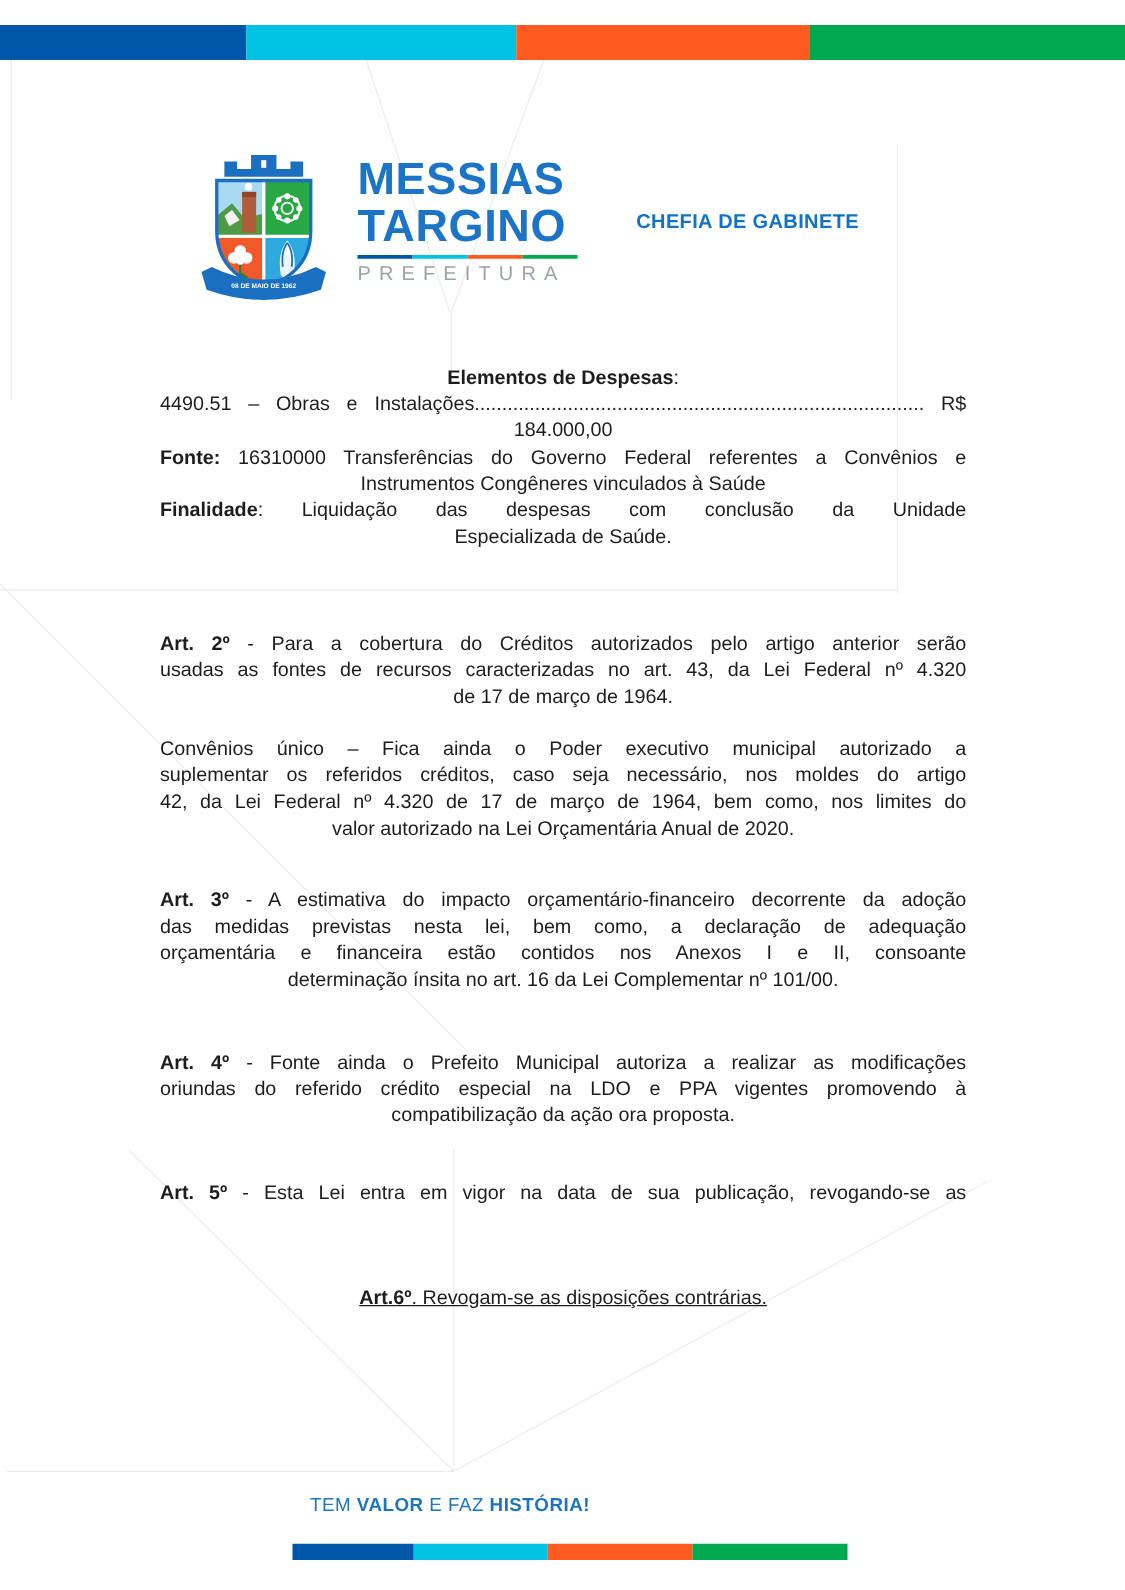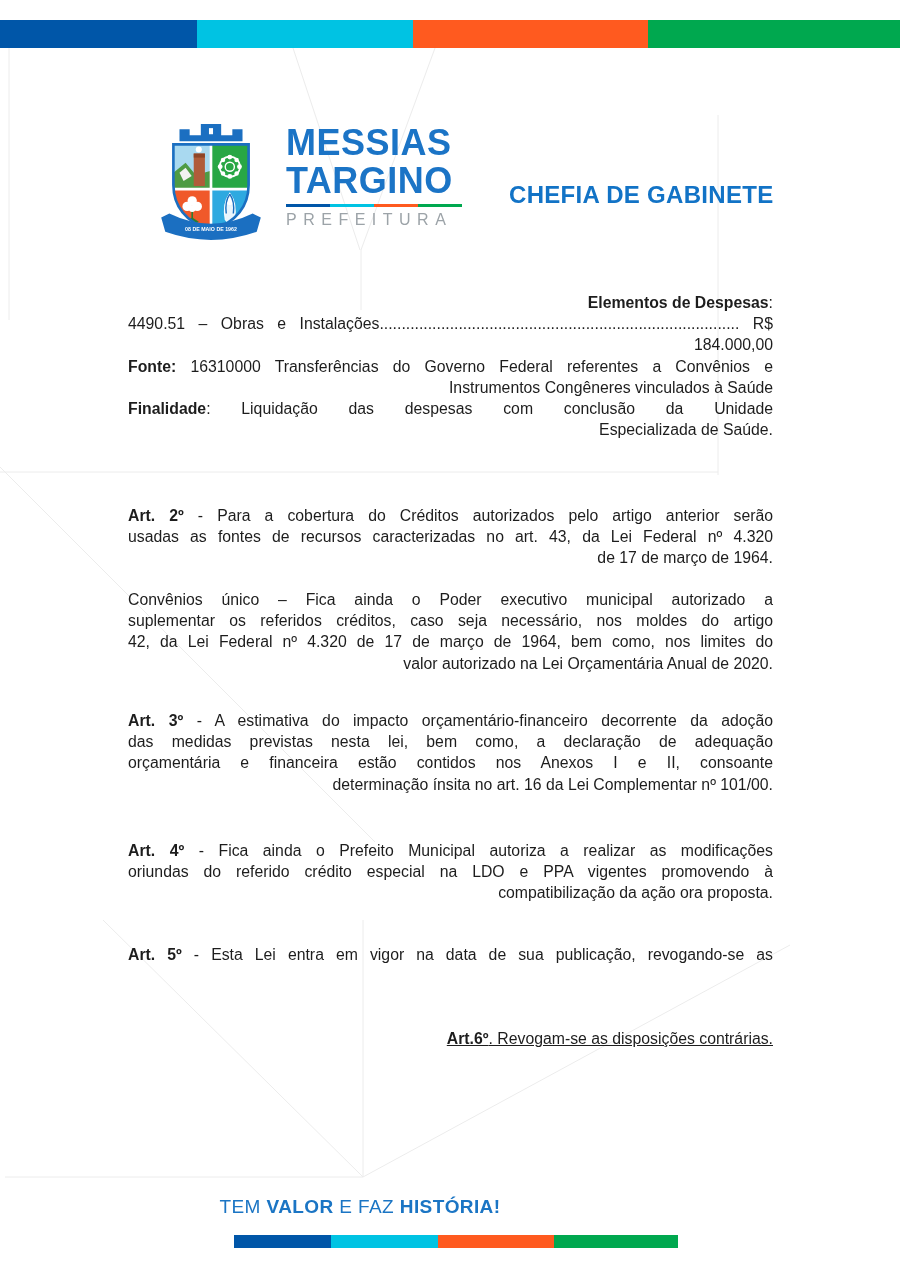--- a/index.html
+++ b/index.html
@@ -16,35 +16,35 @@
   #watermark{position:absolute;left:0;top:0;width:900px;height:1272px;pointer-events:none;}
   #watermark line{stroke:#ececec;stroke-width:1;}
   
   #logo{position:absolute;left:155px;top:100px;width:350px;height:125px;}
   #crest{position:absolute;left:0;top:0;}
   #brand{position:absolute;left:131px;top:4px;width:180px;}
   .brand-line{font-weight:bold;font-size:36px;line-height:38px;letter-spacing:0.5px;color:#1b74c6;}
   #brand-rule{display:flex;width:176px;height:2.5px;margin-top:4px;}
   #brand-sub{font-size:16px;letter-spacing:6.5px;color:#9ca3a8;margin-top:4px;white-space:nowrap;}
   #department{
-    position:absolute;left:509px;top:161px;font-size:24px;font-weight:bold;
+    position:absolute;left:509px;top:149px;font-size:16px;font-weight:bold;
     color:#1273c6;letter-spacing:0.3px;white-space:nowrap;
   }
   
   .doc-block{position:absolute;left:128px;width:645px;font-size:15.8px;line-height:21.2px;color:#1d1d1d;}
   .ln{width:100%;}
   .jf{text-align:justify;text-align-last:justify;}
-  .lf{text-align:right;}
+  .lf{text-align:center;}
   .ln b{font-weight:bold;}
   #block-a{top:272px;} #block-b{top:485px;} #block-c{top:569px;}
   #block-d{top:690px;} #block-e{top:820px;} #block-f{top:924px;} #block-g{top:1008px;text-decoration:underline;}
   
   #footer-slogan{
     position:absolute;left:0;top:1176px;width:720px;text-align:center;
-    font-size:19px;color:#1b75c4;letter-spacing:0.4px;
+    font-size:15px;color:#1b75c4;letter-spacing:0.4px;
   }
   #footer-slogan .hv{font-weight:bold;}
   #footer-bar{position:absolute;left:234px;top:1215px;width:444px;height:13px;}
 </style>
 </head>
 <body>
 
 <div id="page">
 
   <svg id="watermark">
@@ -167,21 +167,21 @@
   </div>
 
   <div id="block-d" class="doc-block">
     <div class="ln jf"><b>Art. 3º</b><span> - A estimativa do impacto orçamentário-financeiro decorrente da adoção</span></div>
     <div class="ln jf"><b></b><span>das medidas previstas nesta lei, bem como, a declaração de adequação</span></div>
     <div class="ln jf"><b></b><span>orçamentária e financeira estão contidos nos Anexos I e II, consoante</span></div>
     <div class="ln lf"><b></b><span>determinação ínsita no art. 16 da Lei Complementar nº 101/00.</span></div>
   </div>
 
   <div id="block-e" class="doc-block">
-    <div class="ln jf"><b>Art. 4º</b><span> - Fica ainda o Prefeito Municipal autoriza a realizar as modificações</span></div>
+    <div class="ln jf"><b>Art. 4º</b><span> - Fonte ainda o Prefeito Municipal autoriza a realizar as modificações</span></div>
     <div class="ln jf"><b></b><span>oriundas do referido crédito especial na LDO e PPA vigentes promovendo à</span></div>
     <div class="ln lf"><b></b><span>compatibilização da ação ora proposta.</span></div>
   </div>
 
   <div id="block-f" class="doc-block">
     <div class="ln jf"><b>Art. 5º</b><span> - Esta Lei entra em vigor na data de sua publicação, revogando-se as</span></div>
   </div>
 
   <div id="block-g" class="doc-block">
     <div class="ln lf"><b>Art.6º</b><span>. Revogam-se as disposições contrárias.</span></div>

